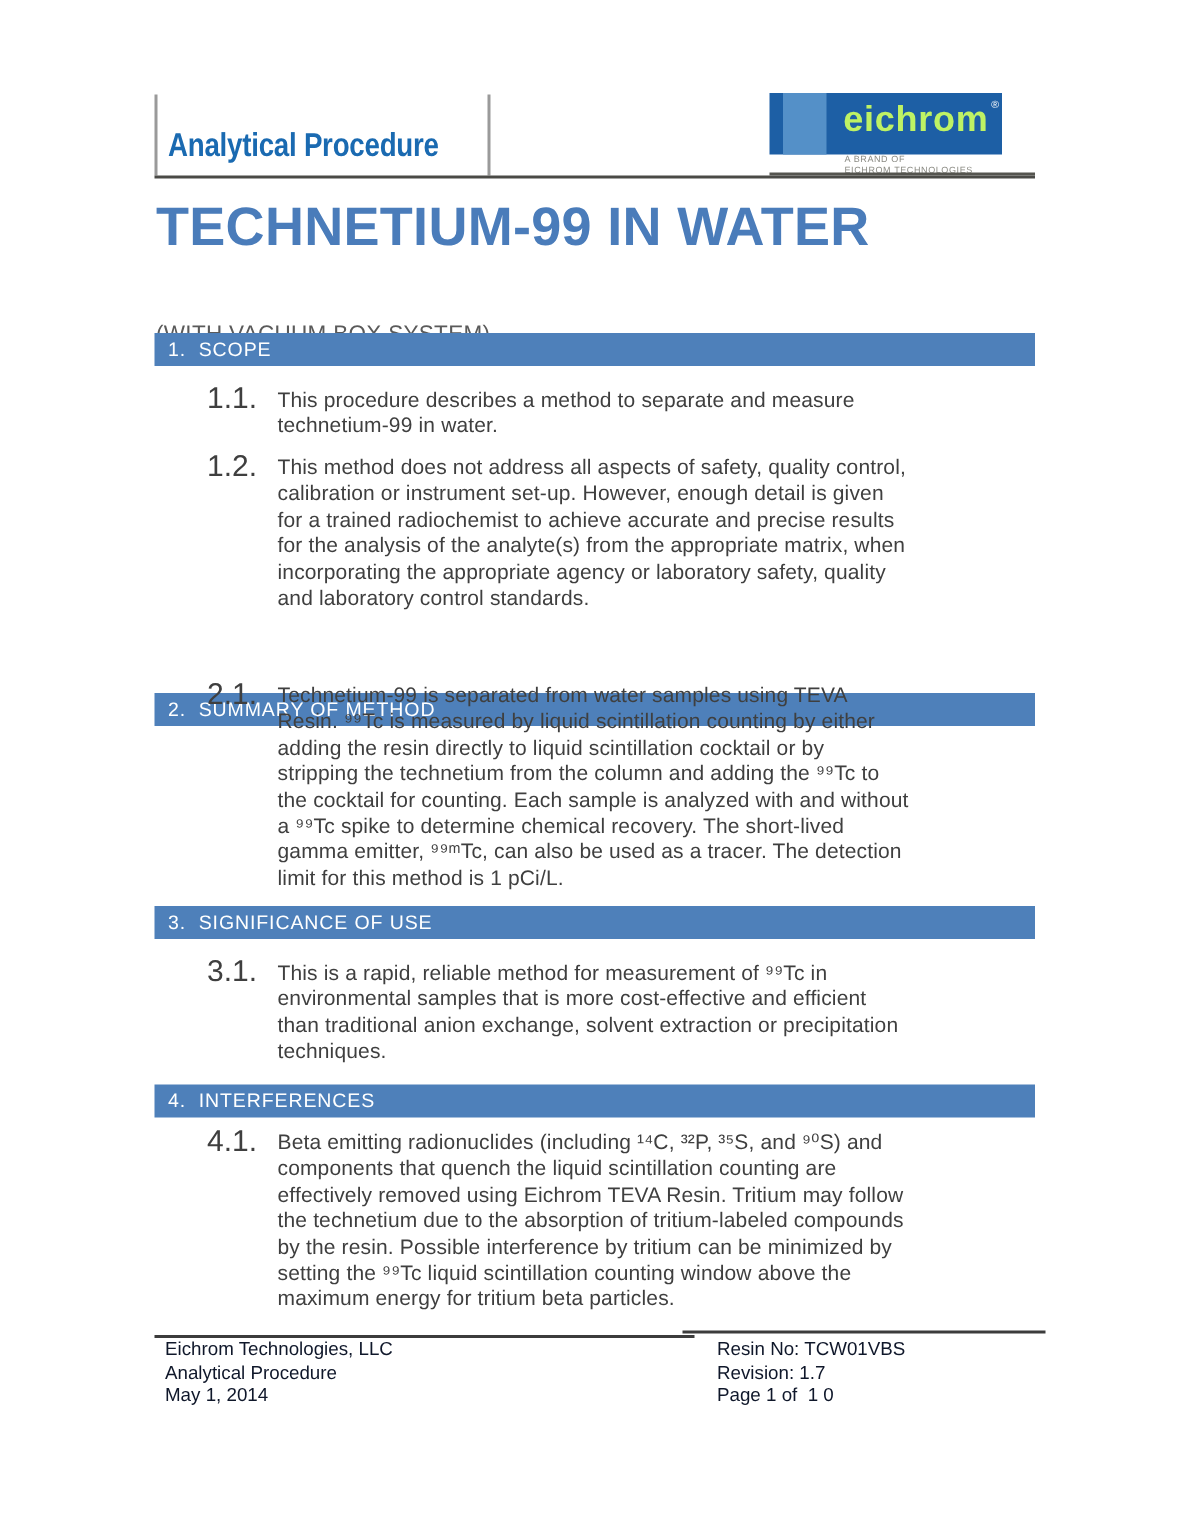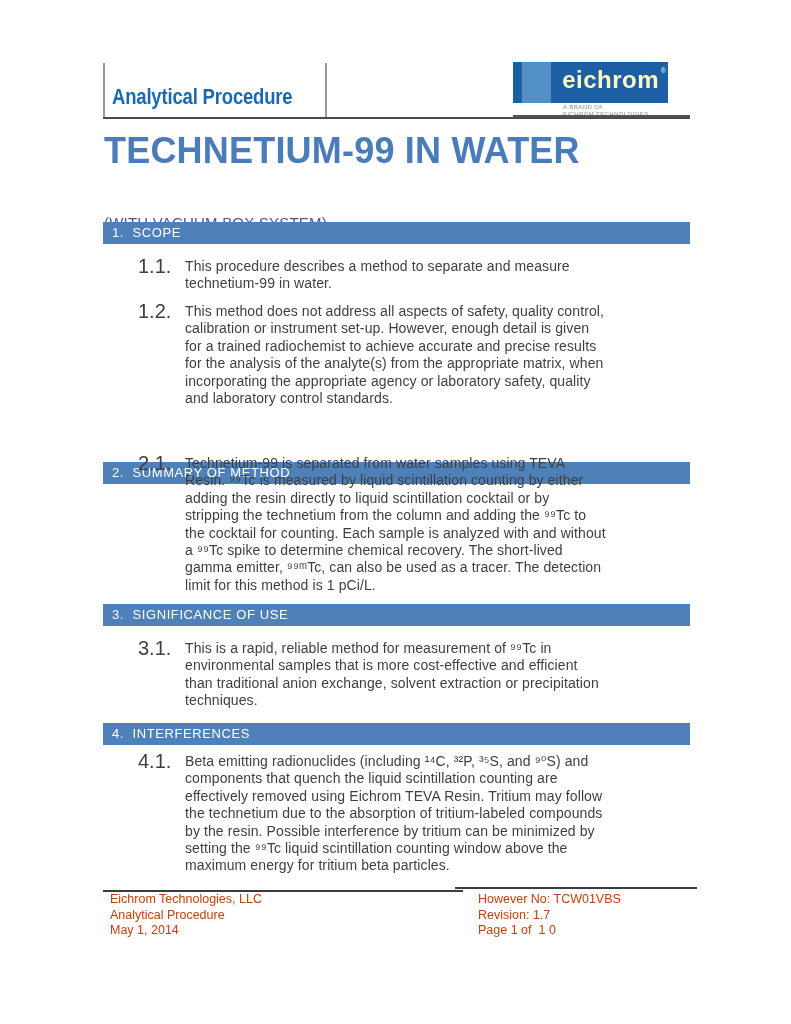--- a/index.html
+++ b/index.html
@@ -16,21 +16,21 @@
   .doc-type {
     position:absolute; left:112px; top:84px;
     font-size:22px; font-weight:bold; color:#1a6ab1;
     letter-spacing:-0.2px; transform:scaleX(0.84); transform-origin:left top;
     white-space:nowrap;
   }
   .logo-box { position:absolute; left:513px; top:62px; width:155px; height:41px; background:#1d5fa5; }
   .logo-stripe { position:absolute; left:9px; top:0; width:29px; height:41px; background:#5490c8; }
   .logo-word {
     position:absolute; right:9px; top:6px; font-size:24px; font-weight:bold;
-    color:#fef9c3; letter-spacing:0.5px; line-height:1;text-align:right;
+    color:#bef264; letter-spacing:0.5px; line-height:1;text-align:right;
   }
   .logo-reg { position:absolute; right:2px; top:5px; font-size:7px; color:#ffffff; line-height:1; }
   .logo-tagline {
     position:absolute; left:563px; top:104px; font-size:6px; line-height:7px;
     color:#8b8b84; letter-spacing:0.4px; text-transform:uppercase; white-space:nowrap;
   }
   .hdr-rule { position:absolute; left:103px; top:117px; width:587px; height:2px; background:#4a4a46; }
   .hdr-rule2 { position:absolute; left:513px; top:115px; width:177px; height:1.5px; background:#55554f; }
 
   
@@ -57,21 +57,21 @@
   .ptext {
     margin-left:82px; width:515px; font-size:14px; line-height:17.4px;
     color:#3f3f3f; white-space:pre-line; letter-spacing:0.1px;
   }
   #p-1-1 { top:258px; } #p-1-2 { top:303px; } #p-2-1 { top:455px; }
   #p-3-1 { top:640px; } #p-4-1 { top:753px; }
 
   
   .ftr-rule-a { position:absolute; left:103px; top:890px; width:360px; height:2px; background:#3c3c3c; }
   .ftr-rule-b { position:absolute; left:455px; top:887px; width:242px; height:2px; background:#3c3c3c; }
-  .ftr-col { position:absolute; top:892px; font-size:12.5px; line-height:15.5px; color:#c2410c; }
+  .ftr-col { position:absolute; top:892px; font-size:12.5px; line-height:15.5px; color:#0f172a; }
   #ftr-left  { left:110px; }
   #ftr-right { left:478px; }
 </style>
 </head>
 <body>
 
 <div class="page">
 
   <div class="vline" id="vl-left"></div>
   <div class="vline" id="vl-mid"></div>
@@ -153,18 +153,18 @@
   </div>
 
   <div class="ftr-rule-a"></div>
   <div class="ftr-rule-b"></div>
   <div class="ftr-col" id="ftr-left">
     <div>Eichrom Technologies, LLC</div>
     <div>Analytical Procedure</div>
     <div>May 1, 2014</div>
   </div>
   <div class="ftr-col" id="ftr-right">
-    <div>However No: TCW01VBS</div>
+    <div>Resin No: TCW01VBS</div>
     <div>Revision: 1.7</div>
     <div>Page 1 of&nbsp;&nbsp;1&nbsp;0</div>
   </div>
 
 </div>
 
 </body></html>

